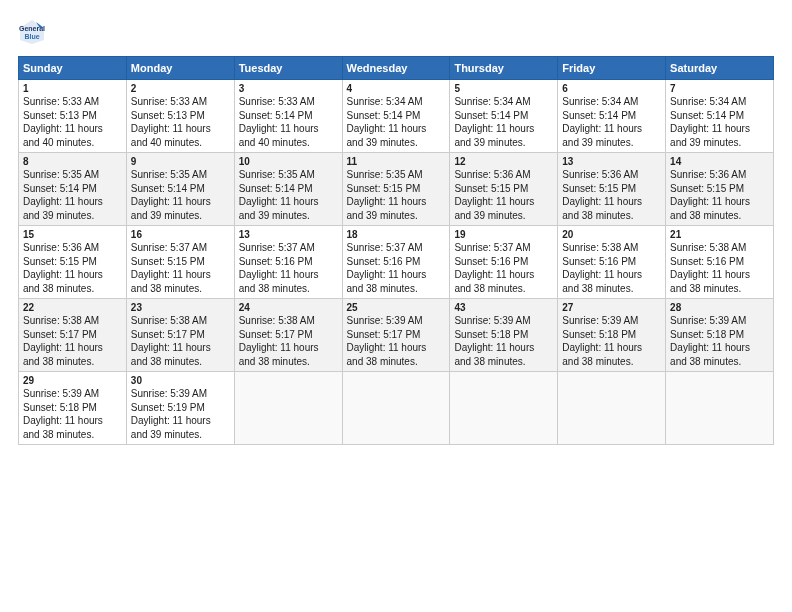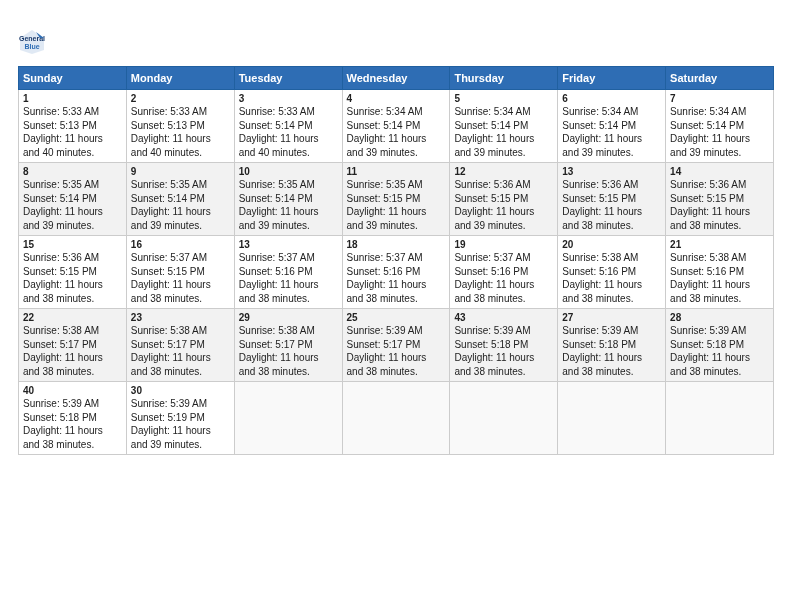--- a/index.html
+++ b/index.html
@@ -6,21 +6,21 @@
     body {
       font-family: Arial, sans-serif;
       background: #fff;
       width: 792px;
       height: 612px;
       overflow: hidden;
     }
     .page {
       width: 792px;
       height: 612px;
-      padding: 28px 18px 10px 18px;
+      padding: 18px 18px 10px 18px;
       background: #fff;
     }
     .header {
       display: flex;
       justify-content: space-between;
       align-items: flex-start;
       margin-bottom: 10px;
     }
     .logo {
       display: flex;
@@ -224,21 +224,21 @@
         <tr>
           <td>
           <span class="day-number">22</span>
           <span class="cell-text">Sunrise: 5:38 AM<br>Sunset: 5:17 PM<br>Daylight: 11 hours and 38 minutes.</span>
         </td>
           <td>
           <span class="day-number">23</span>
           <span class="cell-text">Sunrise: 5:38 AM<br>Sunset: 5:17 PM<br>Daylight: 11 hours and 38 minutes.</span>
         </td>
           <td>
-          <span class="day-number">29</span>
+          <span class="day-number">24</span>
           <span class="cell-text">Sunrise: 5:38 AM<br>Sunset: 5:17 PM<br>Daylight: 11 hours and 38 minutes.</span>
         </td>
           <td>
           <span class="day-number">25</span>
           <span class="cell-text">Sunrise: 5:39 AM<br>Sunset: 5:17 PM<br>Daylight: 11 hours and 38 minutes.</span>
         </td>
           <td>
           <span class="day-number">43</span>
           <span class="cell-text">Sunrise: 5:39 AM<br>Sunset: 5:18 PM<br>Daylight: 11 hours and 38 minutes.</span>
         </td>
@@ -246,21 +246,21 @@
           <span class="day-number">27</span>
           <span class="cell-text">Sunrise: 5:39 AM<br>Sunset: 5:18 PM<br>Daylight: 11 hours and 38 minutes.</span>
         </td>
           <td>
           <span class="day-number">28</span>
           <span class="cell-text">Sunrise: 5:39 AM<br>Sunset: 5:18 PM<br>Daylight: 11 hours and 38 minutes.</span>
         </td>
         </tr>
         <tr class="last-row">
           <td>
-          <span class="day-number">40</span>
+          <span class="day-number">29</span>
           <span class="cell-text">Sunrise: 5:39 AM<br>Sunset: 5:18 PM<br>Daylight: 11 hours and 38 minutes.</span>
         </td>
           <td>
           <span class="day-number">30</span>
           <span class="cell-text">Sunrise: 5:39 AM<br>Sunset: 5:19 PM<br>Daylight: 11 hours and 39 minutes.</span>
         </td>
           <td class="empty-cell"></td>
           <td class="empty-cell"></td>
           <td class="empty-cell"></td>
           <td class="empty-cell"></td>

